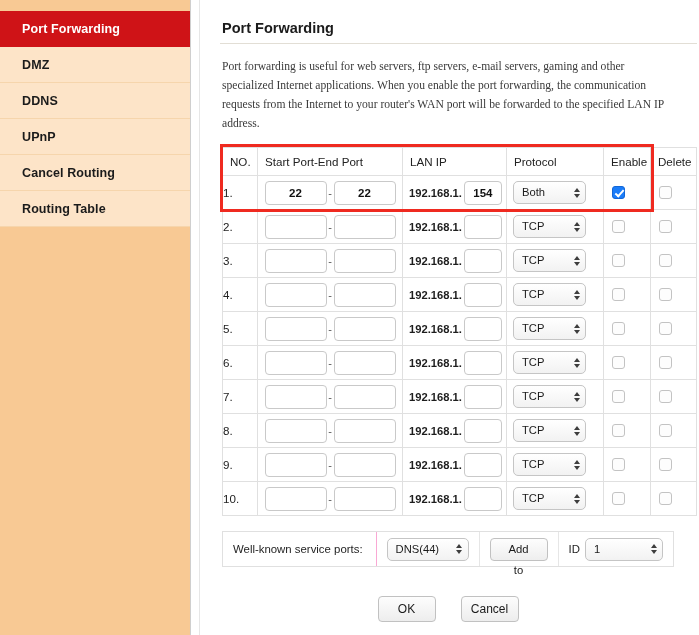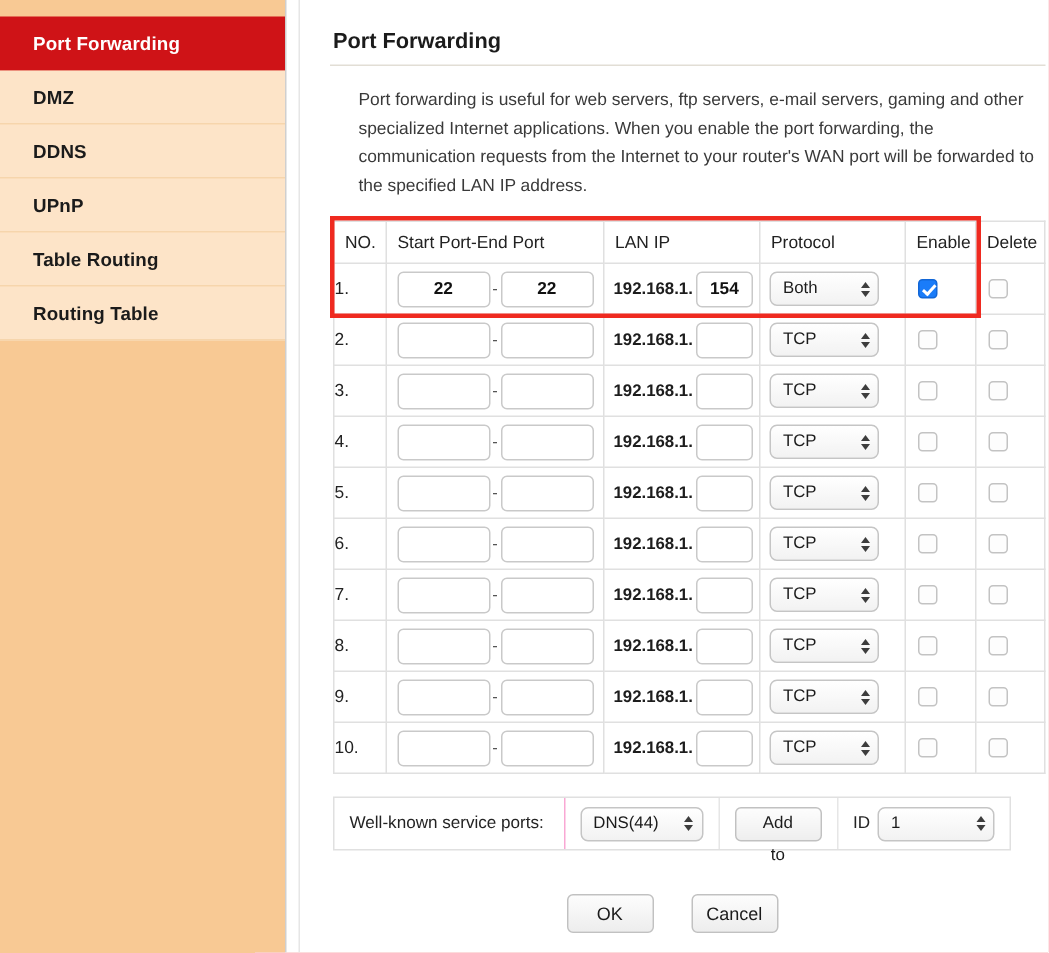--- a/index.html
+++ b/index.html
@@ -73,22 +73,23 @@
   #title-rule {
     height: 1px;
     background: #e2ded5;
     margin: 0 0 13px 0;
   }
 
   #intro {
     font-size: 11.6px;
     line-height: 19px;
     color: #3a3a3a;
-    margin: 0 0 14px 19px;
+    margin: 0 0 14px 2px;
     max-width: 455px;
+    font-family: Liberation Serif, serif;
   }
 
   
   #pf-table {
     border-collapse: collapse;
     width: 452px;
     margin-left: 2px;
     table-layout: fixed;
   }
   #pf-table th, #pf-table td {
@@ -316,21 +317,21 @@
     <div class="nav-item">
       <span>DMZ</span>
     </div>
     <div class="nav-item">
       <span>DDNS</span>
     </div>
     <div class="nav-item">
       <span>UPnP</span>
     </div>
     <div class="nav-item">
-      <span>Table Routing</span>
+      <span>Cancel Routing</span>
     </div>
     <div class="nav-item">
       <span>Routing Table</span>
     </div>
   </nav>
 
   <div class="sidebar-gap"></div>
 
   <main id="main">
 

